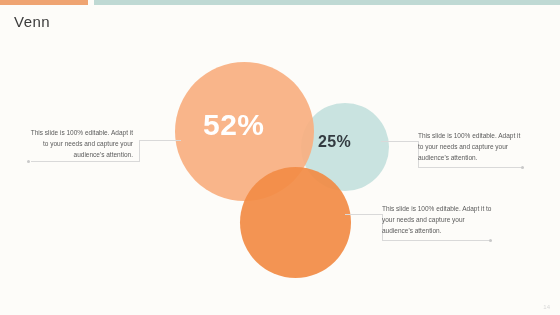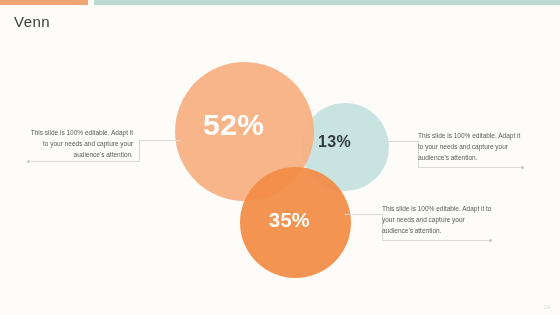--- a/index.html
+++ b/index.html
@@ -179,22 +179,21 @@
 
   <div class="title">Venn</div>
 
   <div class="venn">
     <div class="circle circle-a"></div>
     <div class="circle circle-b"></div>
     <div class="circle circle-c"></div>
   </div>
 
   <div class="circle-label label-a">52%</div>
-  <div class="circle-label label-b">13%</div>
-  <div class="circle-label label-c">35%</div>
+  <div class="circle-label label-b">25%</div>
 
   <div class="conn conn-h c-left-under"></div>
   <div class="dot c-left-dot"></div>
   <div class="conn conn-h c-left-arm"></div>
   <div class="conn c-left-vert"></div>
 
   <div class="conn conn-h c-rt-arm"></div>
   <div class="conn c-rt-vert"></div>
   <div class="conn conn-h c-rt-under"></div>
   <div class="dot c-rt-dot"></div>

